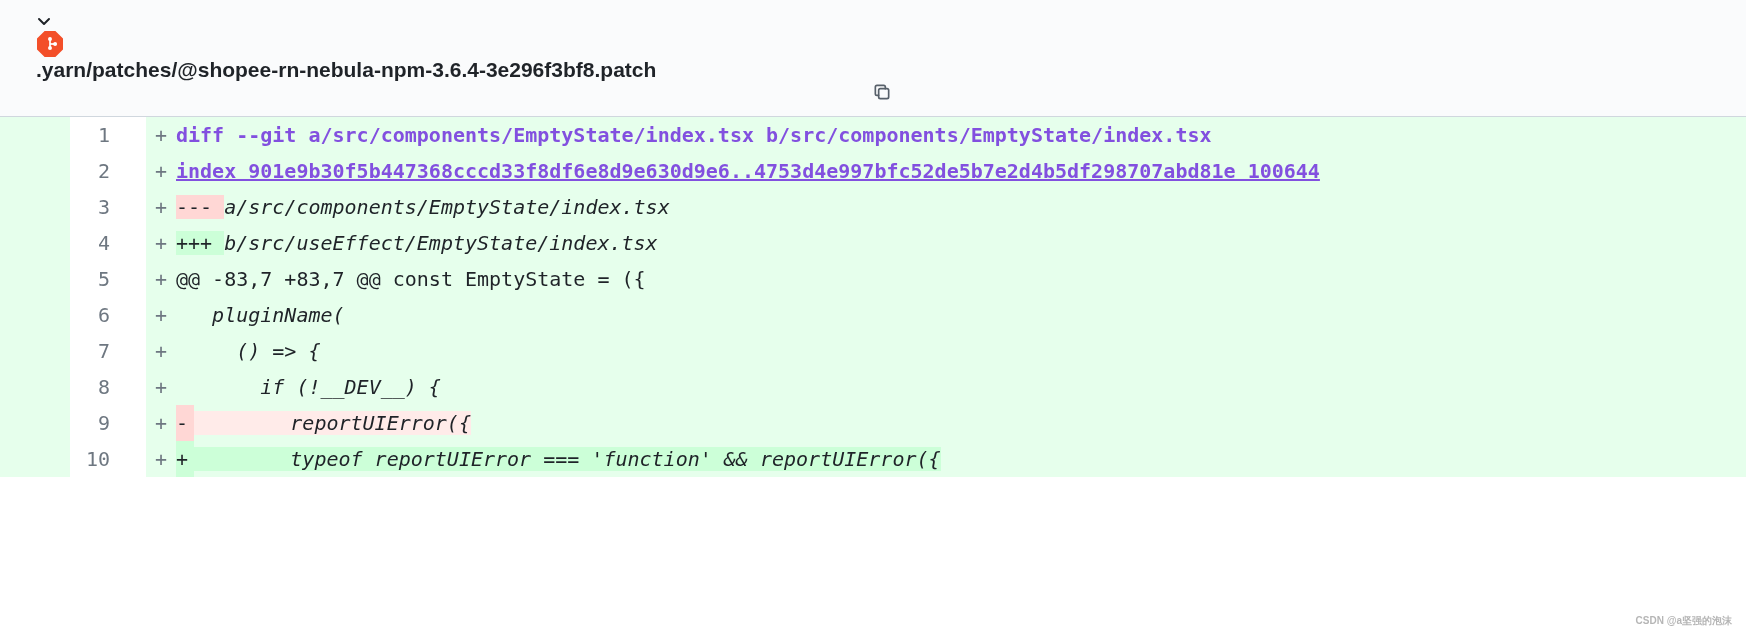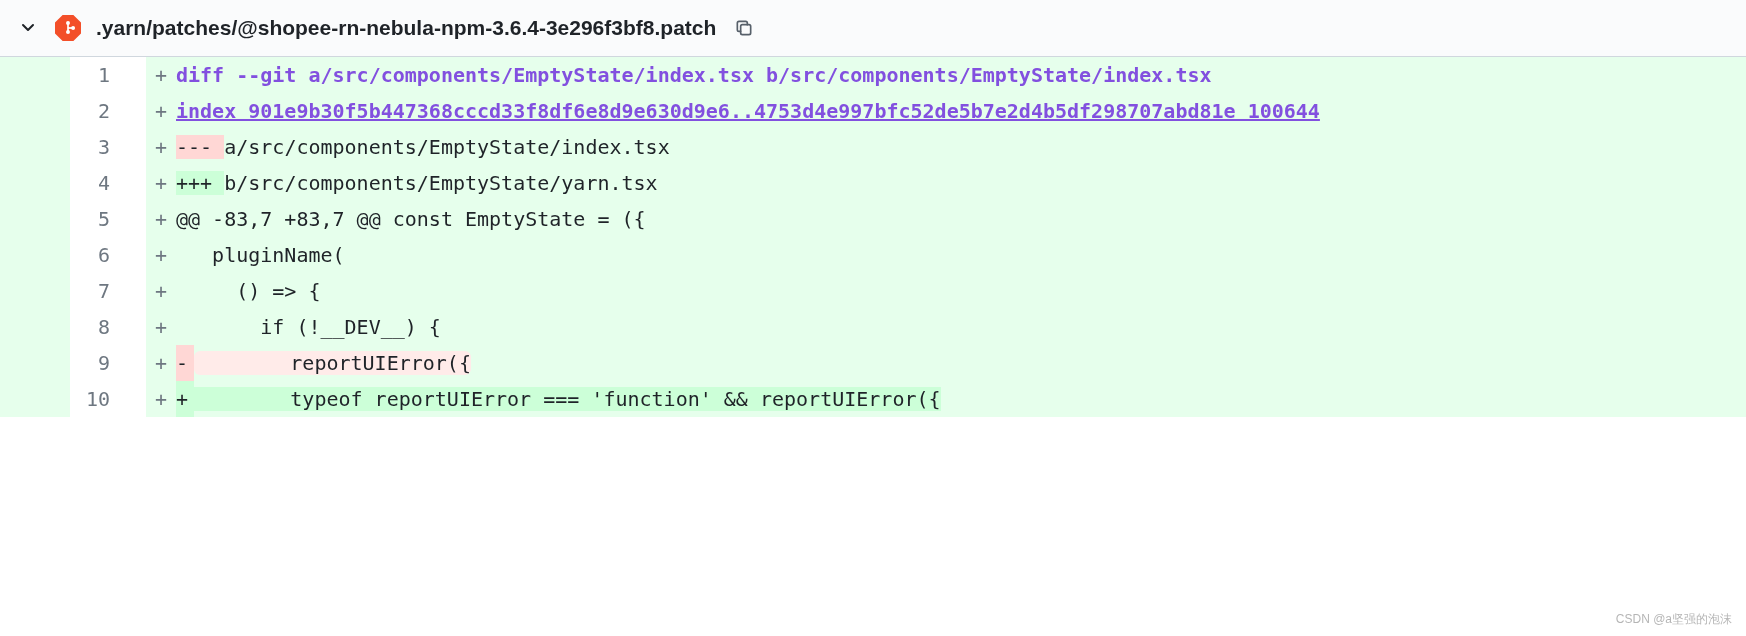--- a/index.html
+++ b/index.html
@@ -5,24 +5,24 @@
 * { margin: 0; padding: 0; box-sizing: border-box; }
 body {
   font-family: -apple-system, BlinkMacSystemFont, "Segoe UI", Helvetica, Arial, sans-serif;
   font-size: 16px;
   color: #1f2328;
   background: #ffffff;
   width: 1746px;
 }
 .file-header {
   display: flex;
-  align-items: center;
-  padding: 14px 20px;
+  padding: 14px 36px;
   background: #fafbfc;
   border-bottom: 1px solid #d0d7de;
+  flex-direction: column;
 }
 .chevron {
   width: 16px;
   height: 16px;
   margin-right: 18px;
   cursor: pointer;
   display: flex;
   align-items: center;
   justify-content: center;
 }
@@ -77,32 +77,33 @@
   color: #6e7781;
   background: #e6ffec;
   user-select: none;
 }
 .col-code {
   padding-left: 0;
 }
 .bg-add { background: #e6ffec; }
 .bg-add-strong { background: #ccffd8; }
 .bg-del-strong { background: #ffd7d5; }
-.bg-del-light { background: #ffebe9; border-radius: 6px; }
+.bg-del-light { background: #ffebe9; }
 .fg-header { color: #8250df; font-weight: 700; }
 .fg-index { color: #8250df; font-weight: 700; text-decoration: underline; }
 .fg-hunk { color: #1f2328; text-align: right; }
-.fg-normal { color: #1f2328; }
+.fg-normal { color: #1f2328; font-style: italic; }
 .watermark {
   position: fixed;
   right: 14px;
   bottom: 8px;
-  font-size: 12px;
+  font-size: 10px;
   color: rgba(120,120,120,0.55);
   font-family: -apple-system, sans-serif;
+  font-weight: bold;
 }
 </style>
 </head>
 <body>
 
 <div class="file-header">
   <span class="chevron">
     <svg width="16" height="16" viewBox="0 0 16 16">
         <path d="M3 5l5 5 5-5" stroke="#1f2328" stroke-width="2" fill="none" stroke-linecap="round" stroke-linejoin="round"></path>
       </svg>
@@ -149,21 +150,21 @@
         <td class="col-line-num">3</td>
         <td class="col-sep"></td>
         <td class="col-marker">+</td>
         <td class="col-code bg-add"><span class="bg-del-strong">--- </span><span class="fg-normal">a/src/components/EmptyState/index.tsx</span></td>
       </tr>
       <tr class="diff-row">
         <td class="col-left-gutter"></td>
         <td class="col-line-num">4</td>
         <td class="col-sep"></td>
         <td class="col-marker">+</td>
-        <td class="col-code bg-add"><span class="bg-add-strong">+++ </span><span class="fg-normal">b/src/components/EmptyState/yarn.tsx</span></td>
+        <td class="col-code bg-add"><span class="bg-add-strong">+++ </span><span class="fg-normal">b/src/useEffect/EmptyState/index.tsx</span></td>
       </tr>
       <tr class="diff-row">
         <td class="col-left-gutter"></td>
         <td class="col-line-num">5</td>
         <td class="col-sep"></td>
         <td class="col-marker">+</td>
         <td class="col-code bg-add"><span class="fg-hunk">@@ -83,7 +83,7 @@ const EmptyState = ({</span></td>
       </tr>
       <tr class="diff-row">
         <td class="col-left-gutter"></td>

